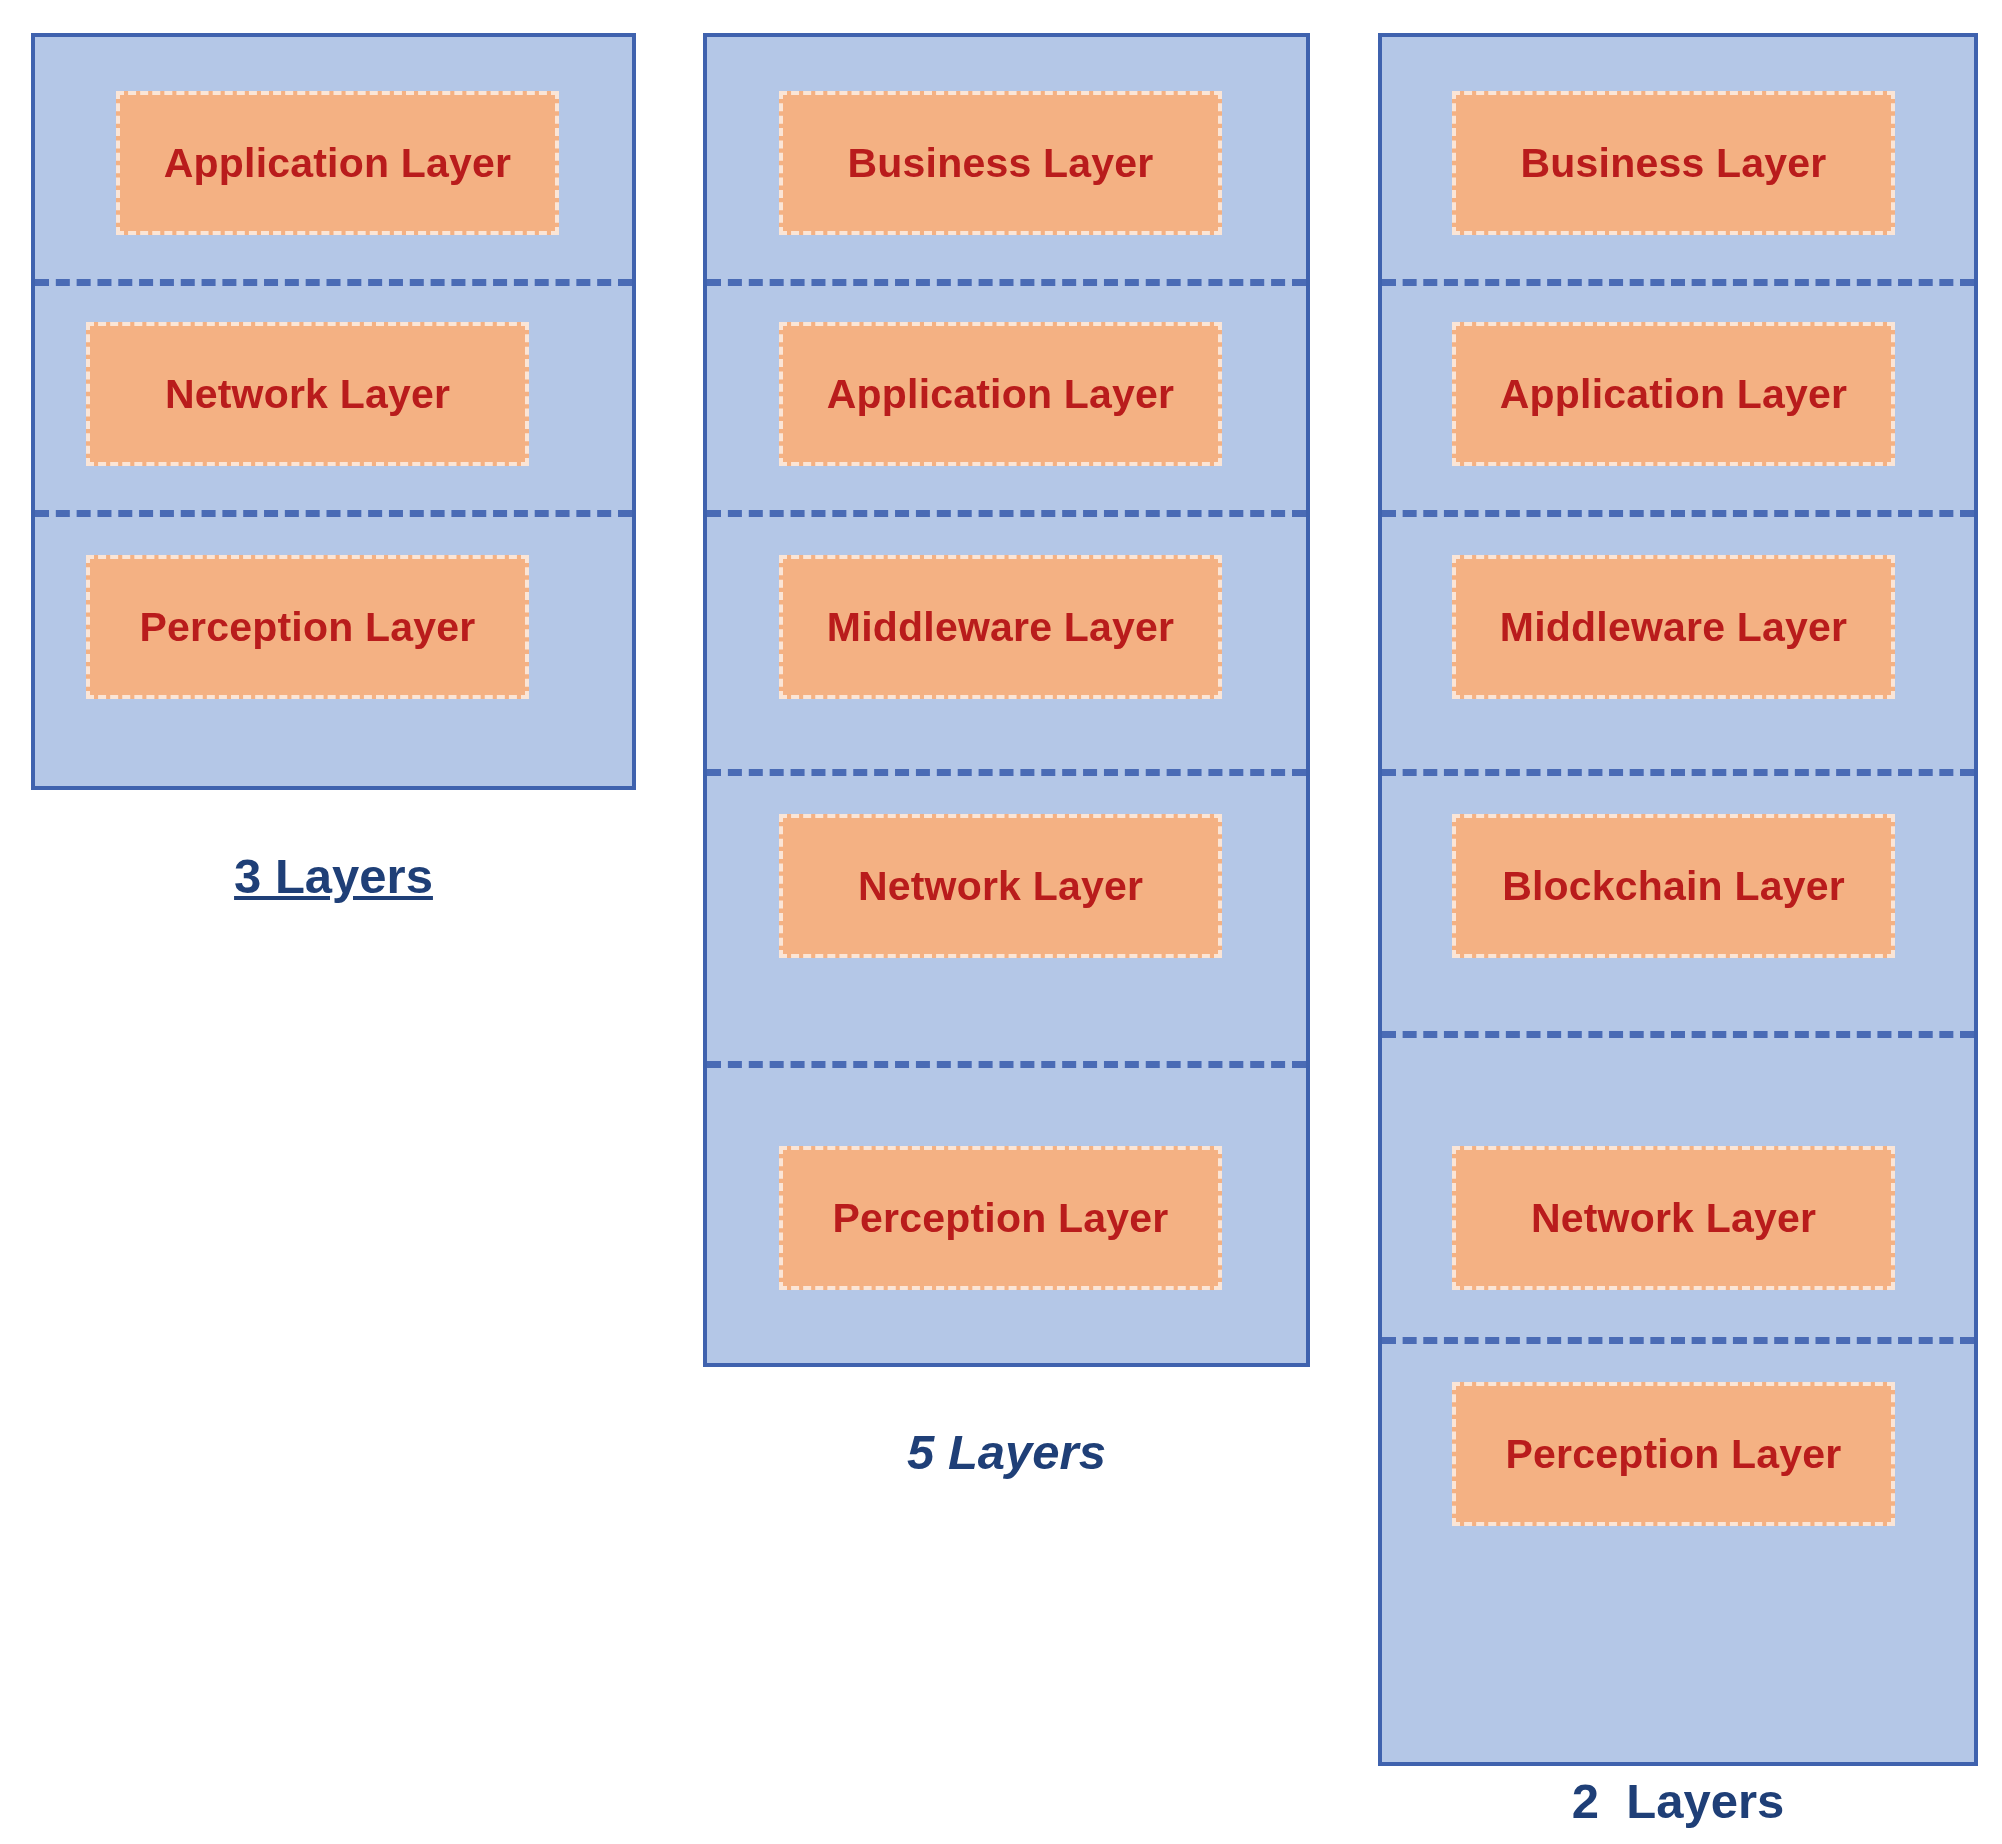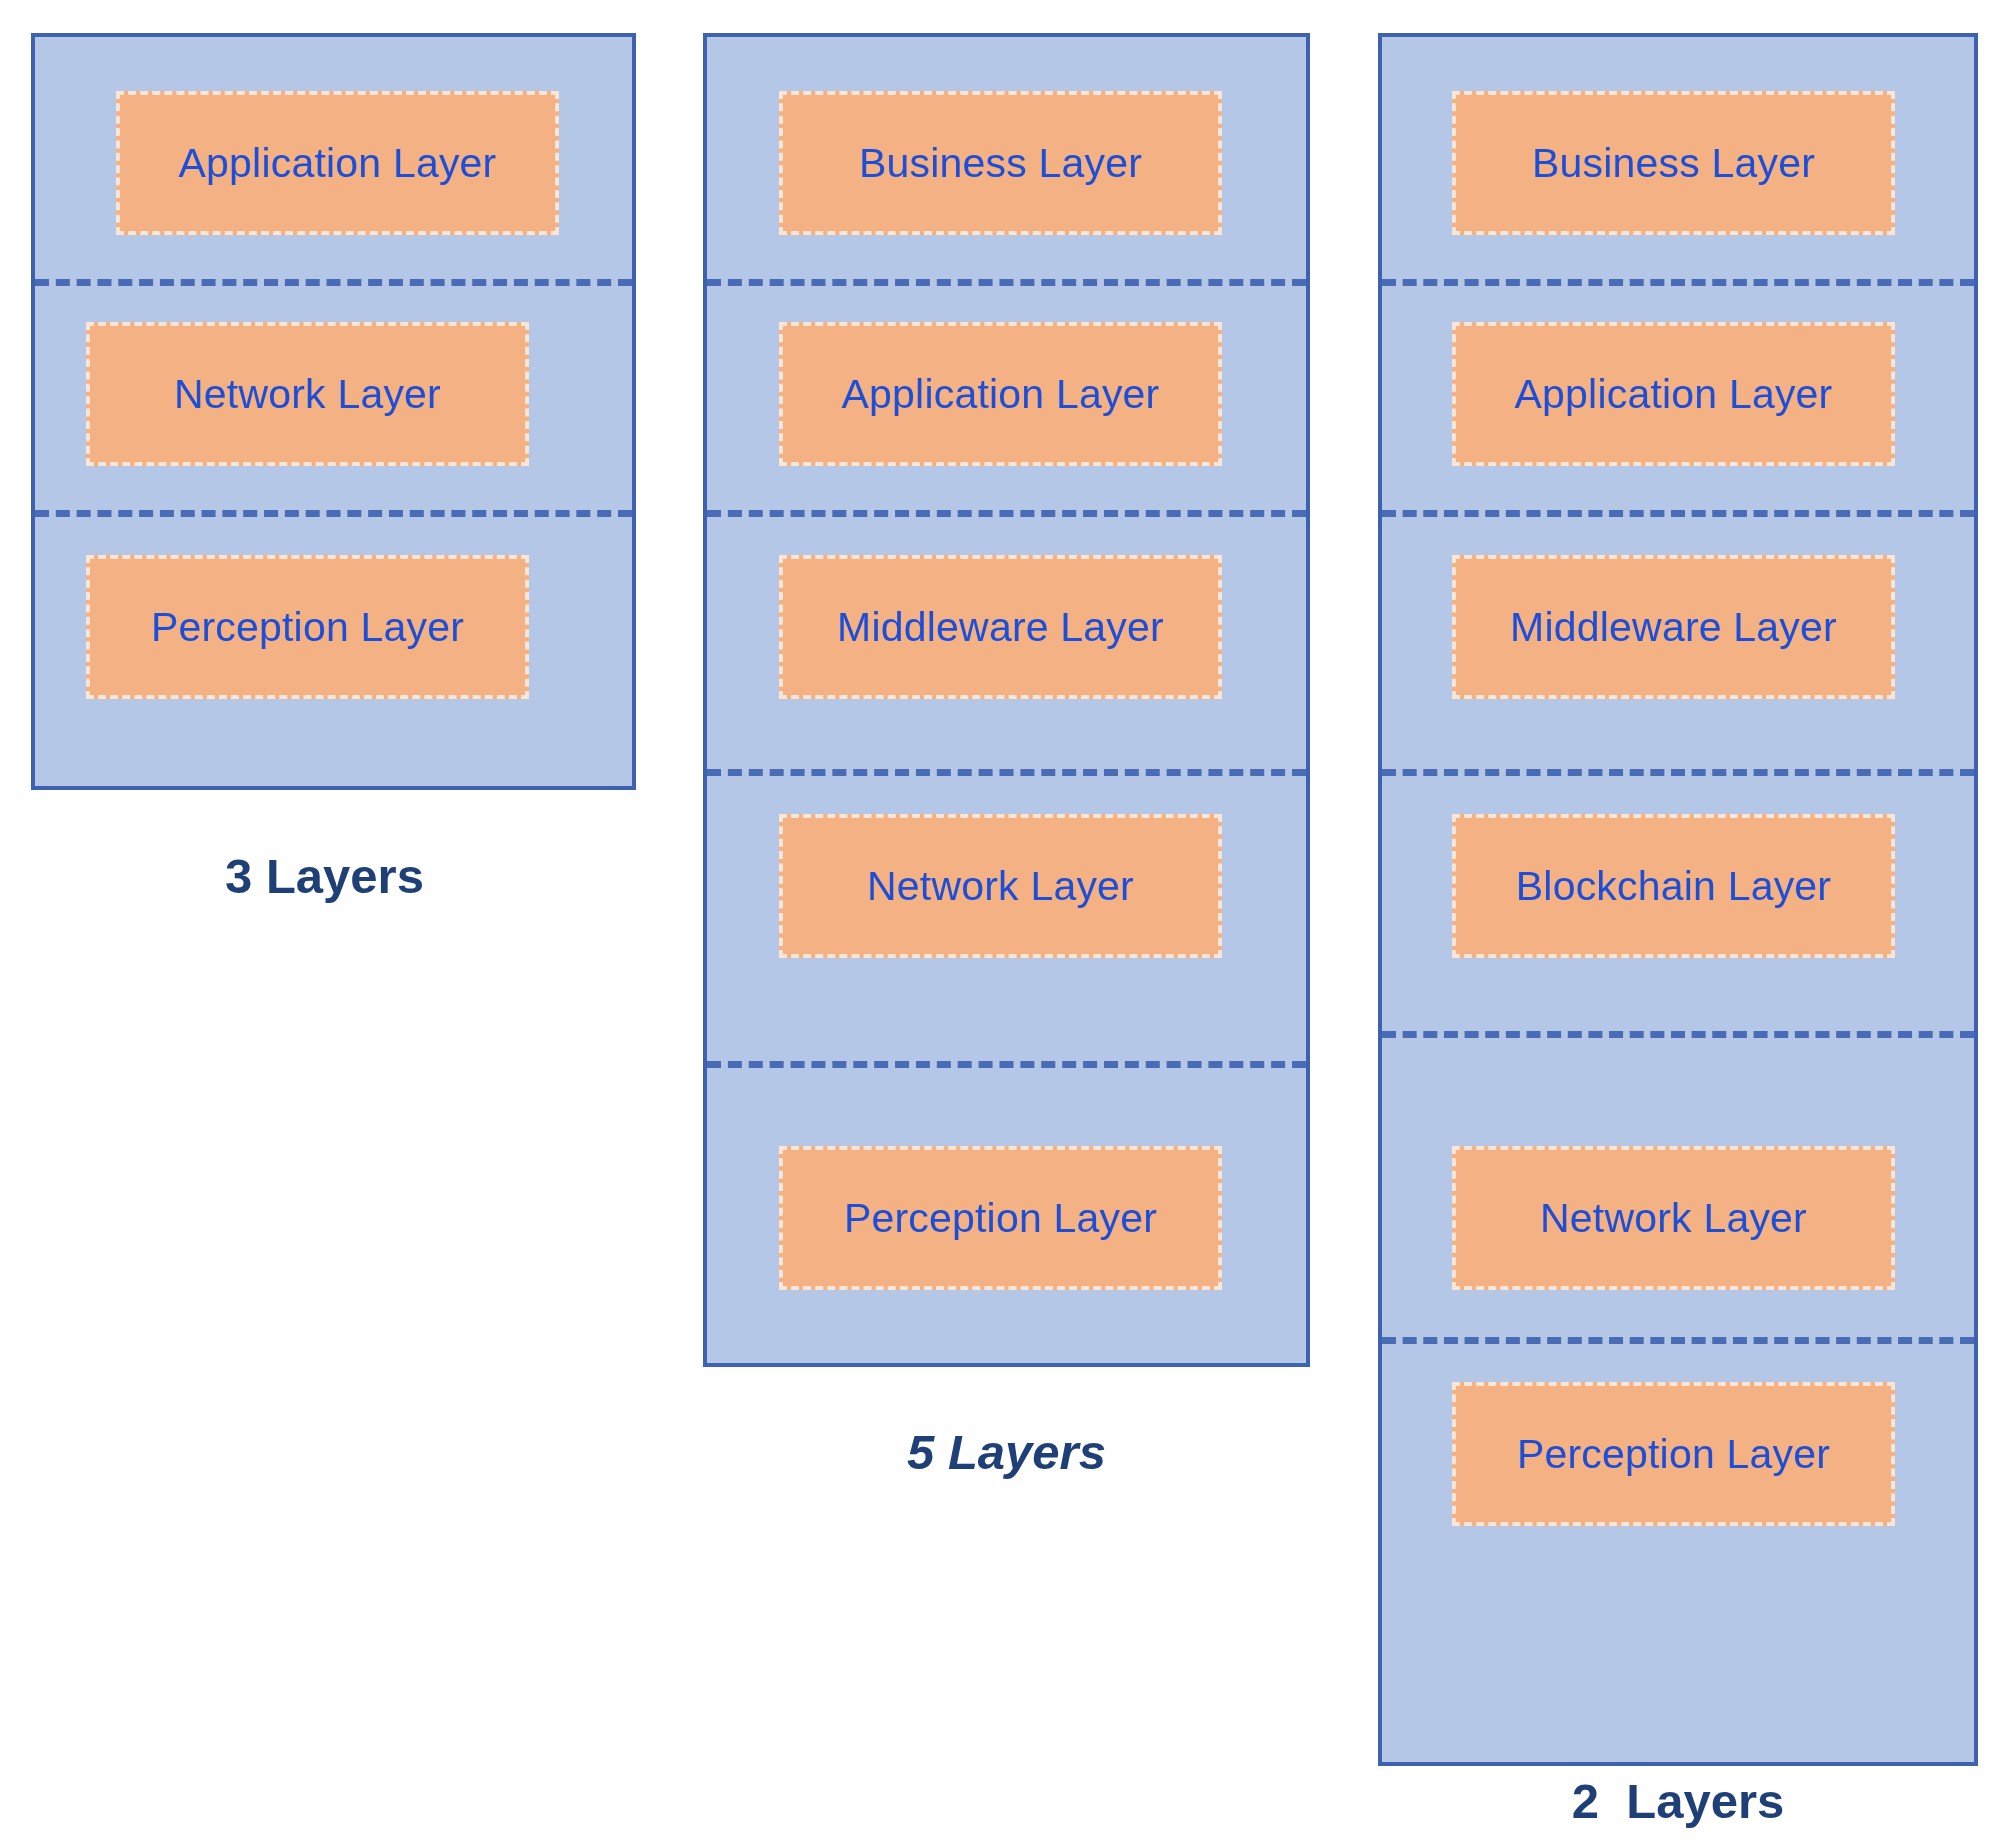--- a/index.html
+++ b/index.html
@@ -39,40 +39,40 @@
   .layer-box {
     position: absolute;
     background: #F4B183;
     border: 4.4px dashed #FBE5D6;
     box-sizing: border-box;
     display: flex;
     align-items: center;
     justify-content: center;
   }
   .layer-label {
-    color: #1d4ed8;
+    color: #b91c1c;
     font-size: 41px;
-    font-weight: normal;
+    font-weight: bold;
     letter-spacing: 0.2px;
     white-space: nowrap;
     text-align: left;
     line-height: 1;
   }
 
   
   .caption {
     position: absolute;
     color: #1F3F77;
     font-size: 49px;
     font-weight: bold;
     text-align: center;
     white-space: pre;
     line-height: 1;
   }
-  #caption-3 { left: 22px;   top: 852px;  width: 605px; }
+  #caption-3 { left: 31px;   top: 852px;  width: 605px; text-decoration: underline; }
   #caption-5 { left: 703px;  top: 1428px; width: 607px; font-style: italic; }
   #caption-6 { left: 1378px; top: 1777px; width: 600px; }
 </style>
 </head>
 <body>
 
 <div class="stack" id="stack-3">
 
   <div class="divider" style="top:242px;"></div>
   <div class="divider" style="top:473px;"></div>

